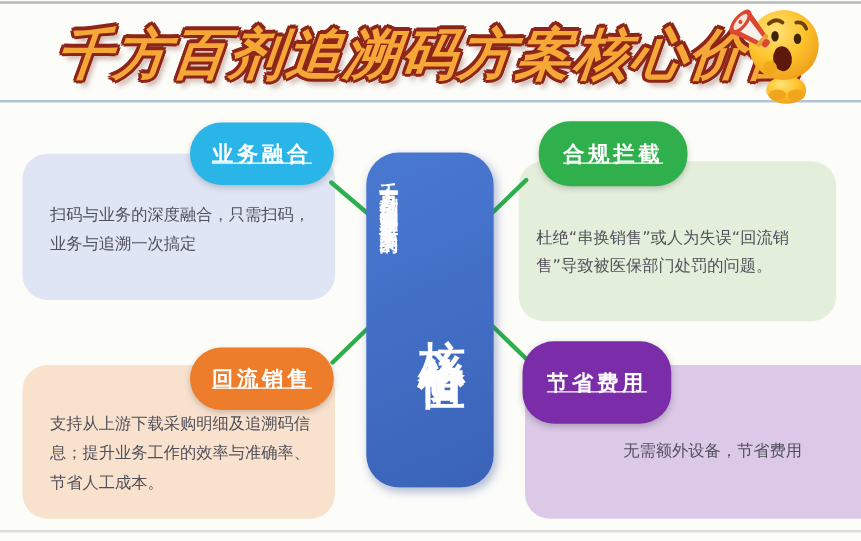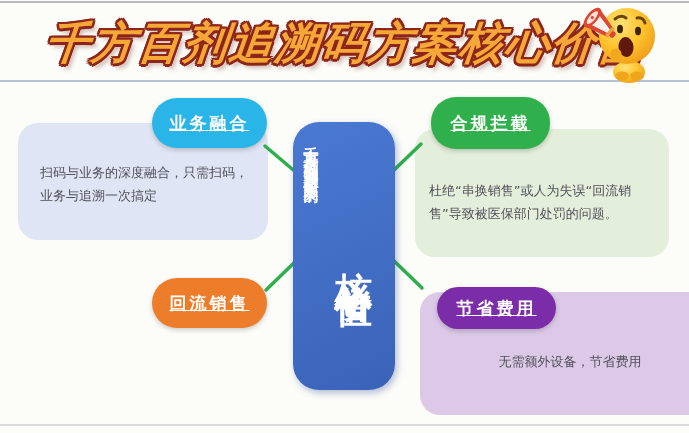--- a/index.html
+++ b/index.html
@@ -31,21 +31,21 @@
   .card-bl{left:18px;top:292px;width:250px;height:123px;padding:36px 10px 0 22px;}
   .card-br{left:420px;top:292px;width:300px;height:123px;display:flex;align-items:center;justify-content:center;padding-top:16px;}
   .pill{
     position:absolute;z-index:5;display:flex;align-items:center;justify-content:center;
     color:#fff;font-weight:bold;font-size:17px;letter-spacing:3px;border-radius:25px;
     box-shadow:0 2px 5px rgba(0,0,0,.2);white-space:nowrap;text-decoration:underline;
   }
   .pill-tl{left:152px;top:98px;width:115px;height:50px;}
   .pill-tr{left:418px;top:97px;width:119px;height:52px;margin-left:13px;}
   .pill-bl{left:152px;top:278px;width:115px;height:50px;}
-  .pill-br{left:418px;top:287px;width:119px;height:42px;margin-left:19px;}
+  .pill-br{left:418px;top:273px;width:119px;height:66px;}
   .connectors{position:absolute;left:0;top:0;width:689px;height:433px;z-index:2;pointer-events:none;}
   .connectors line{stroke-width:3.5;stroke-linecap:round;}
   .center-box{
     position:absolute;left:293px;top:122px;width:102px;height:268px;z-index:4;
     border-radius:26px;background:linear-gradient(155deg,#4a79d2,#3a63b8);
     box-shadow:2px 3px 7px rgba(40,70,140,.35);
     display:flex;box-sizing:border-box;padding:12px 6px 12px 10px;
   }
   .center-side{
     writing-mode:vertical-rl;text-orientation:upright;
@@ -107,20 +107,23 @@
       <line x1="391" y1="258" x2="422" y2="288"></line>
     </g>
   </svg>
 
   <div class="card card-tl" style="background: rgb(223, 229, 244);">
     <span>扫码与业务的深度融合，只需扫码，业务与追溯一次搞定</span>
   </div>
   <div class="card card-tr" style="background: rgb(228, 239, 219);">
     <span>杜绝“串换销售”或人为失误“回流销售”导致被医保部门处罚的问题。</span>
   </div>
+  <div class="card card-bl" style="background: rgb(249, 226, 205);">
+    <span>支持从上游下载采购明细及追溯码信息；提升业务工作的效率与准确率、节省人工成本。</span>
+  </div>
   <div class="card card-br" style="background: rgb(220, 201, 232);">
     <span>无需额外设备，节省费用</span>
   </div>
 
   <div class="pill pill-tl" style="background: rgb(42, 181, 232);">业务融合</div>
   <div class="pill pill-tr" style="background: rgb(47, 176, 76);">合规拦截</div>
   <div class="pill pill-bl" style="background: rgb(237, 125, 42);">回流销售</div>
   <div class="pill pill-br" style="background: rgb(123, 44, 168);">节省费用</div>
 
   <div class="center-box">

